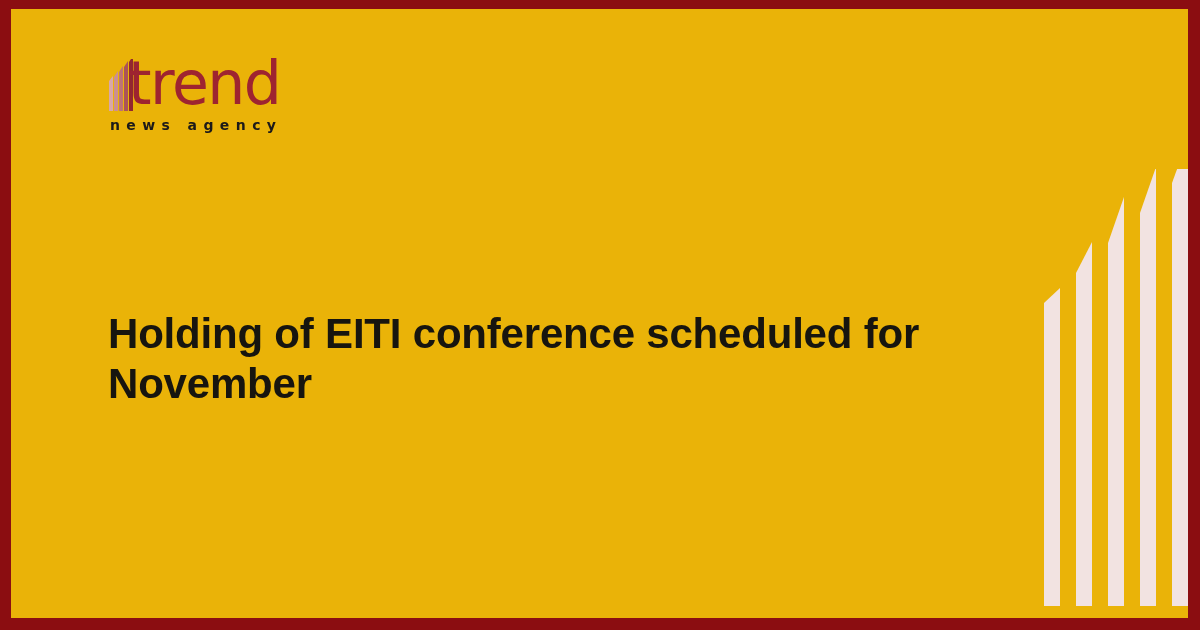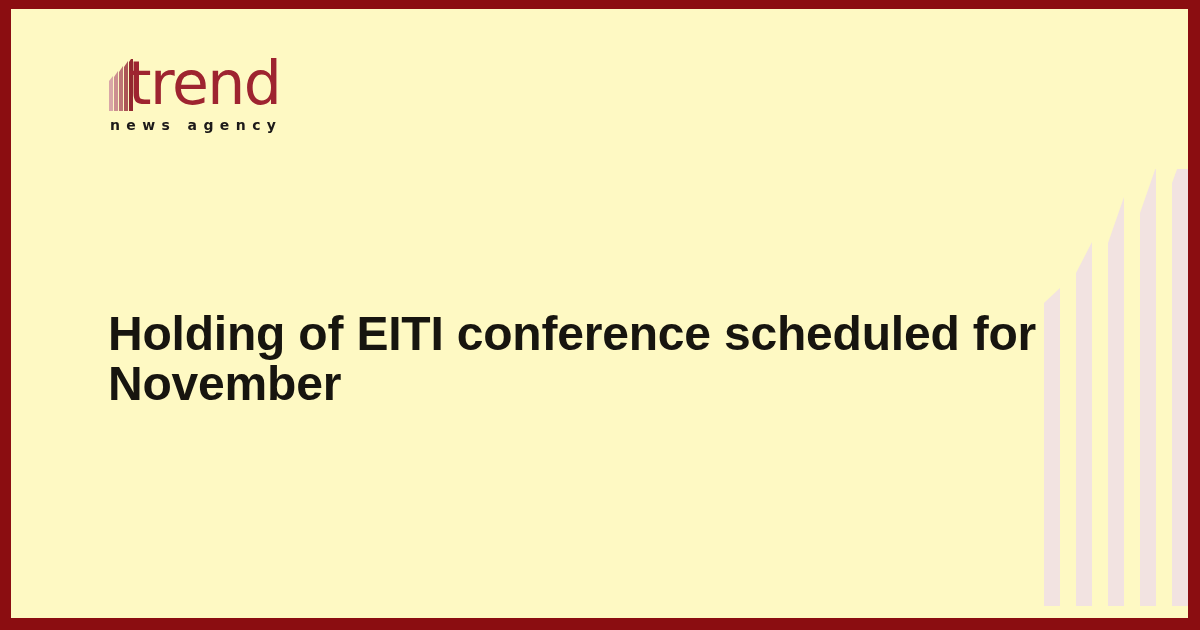--- a/index.html
+++ b/index.html
@@ -7,21 +7,21 @@
     margin: 0;
     padding: 0;
     background: #ffffff;
   }
 
   .card {
     position: relative;
     width: 1200px;
     height: 630px;
     box-sizing: border-box;
-    background: #fef9c3;
+    background: #eab308;
     border-left: 11px solid #8b0d11;
     border-top: 9px solid #8b0d11;
     border-right: 12px solid #8b0d11;
     border-bottom: 12px solid #8b0d11;
     overflow: hidden;
     font-family: "Liberation Sans", sans-serif;
   }
 
   .card-inner {
     position: absolute;
@@ -83,21 +83,21 @@
     white-space: nowrap;
   }
 
   
   .headline {
     position: absolute;
     left: 97px;
     top: 300px;
     width: 960px;
     font-family: "Liberation Sans", sans-serif;
-    font-size: 48px;
+    font-size: 42px;
     font-weight: 700;
     letter-spacing: -0.2px;
     line-height: 50px;
     color: #17150f;
     margin: 0;
   }
 </style>
 </head>
 <body>
 

